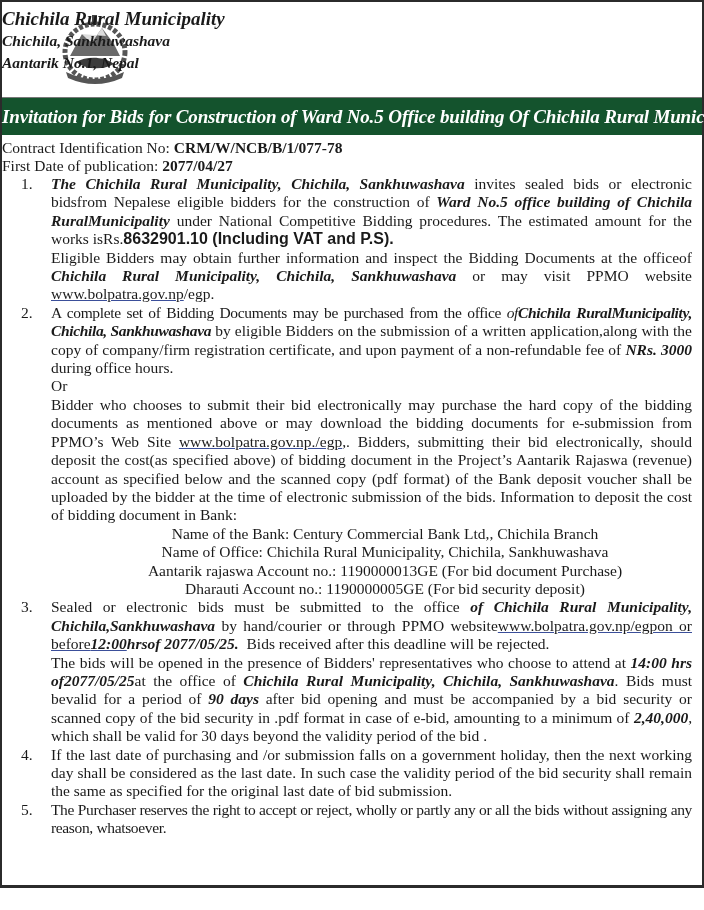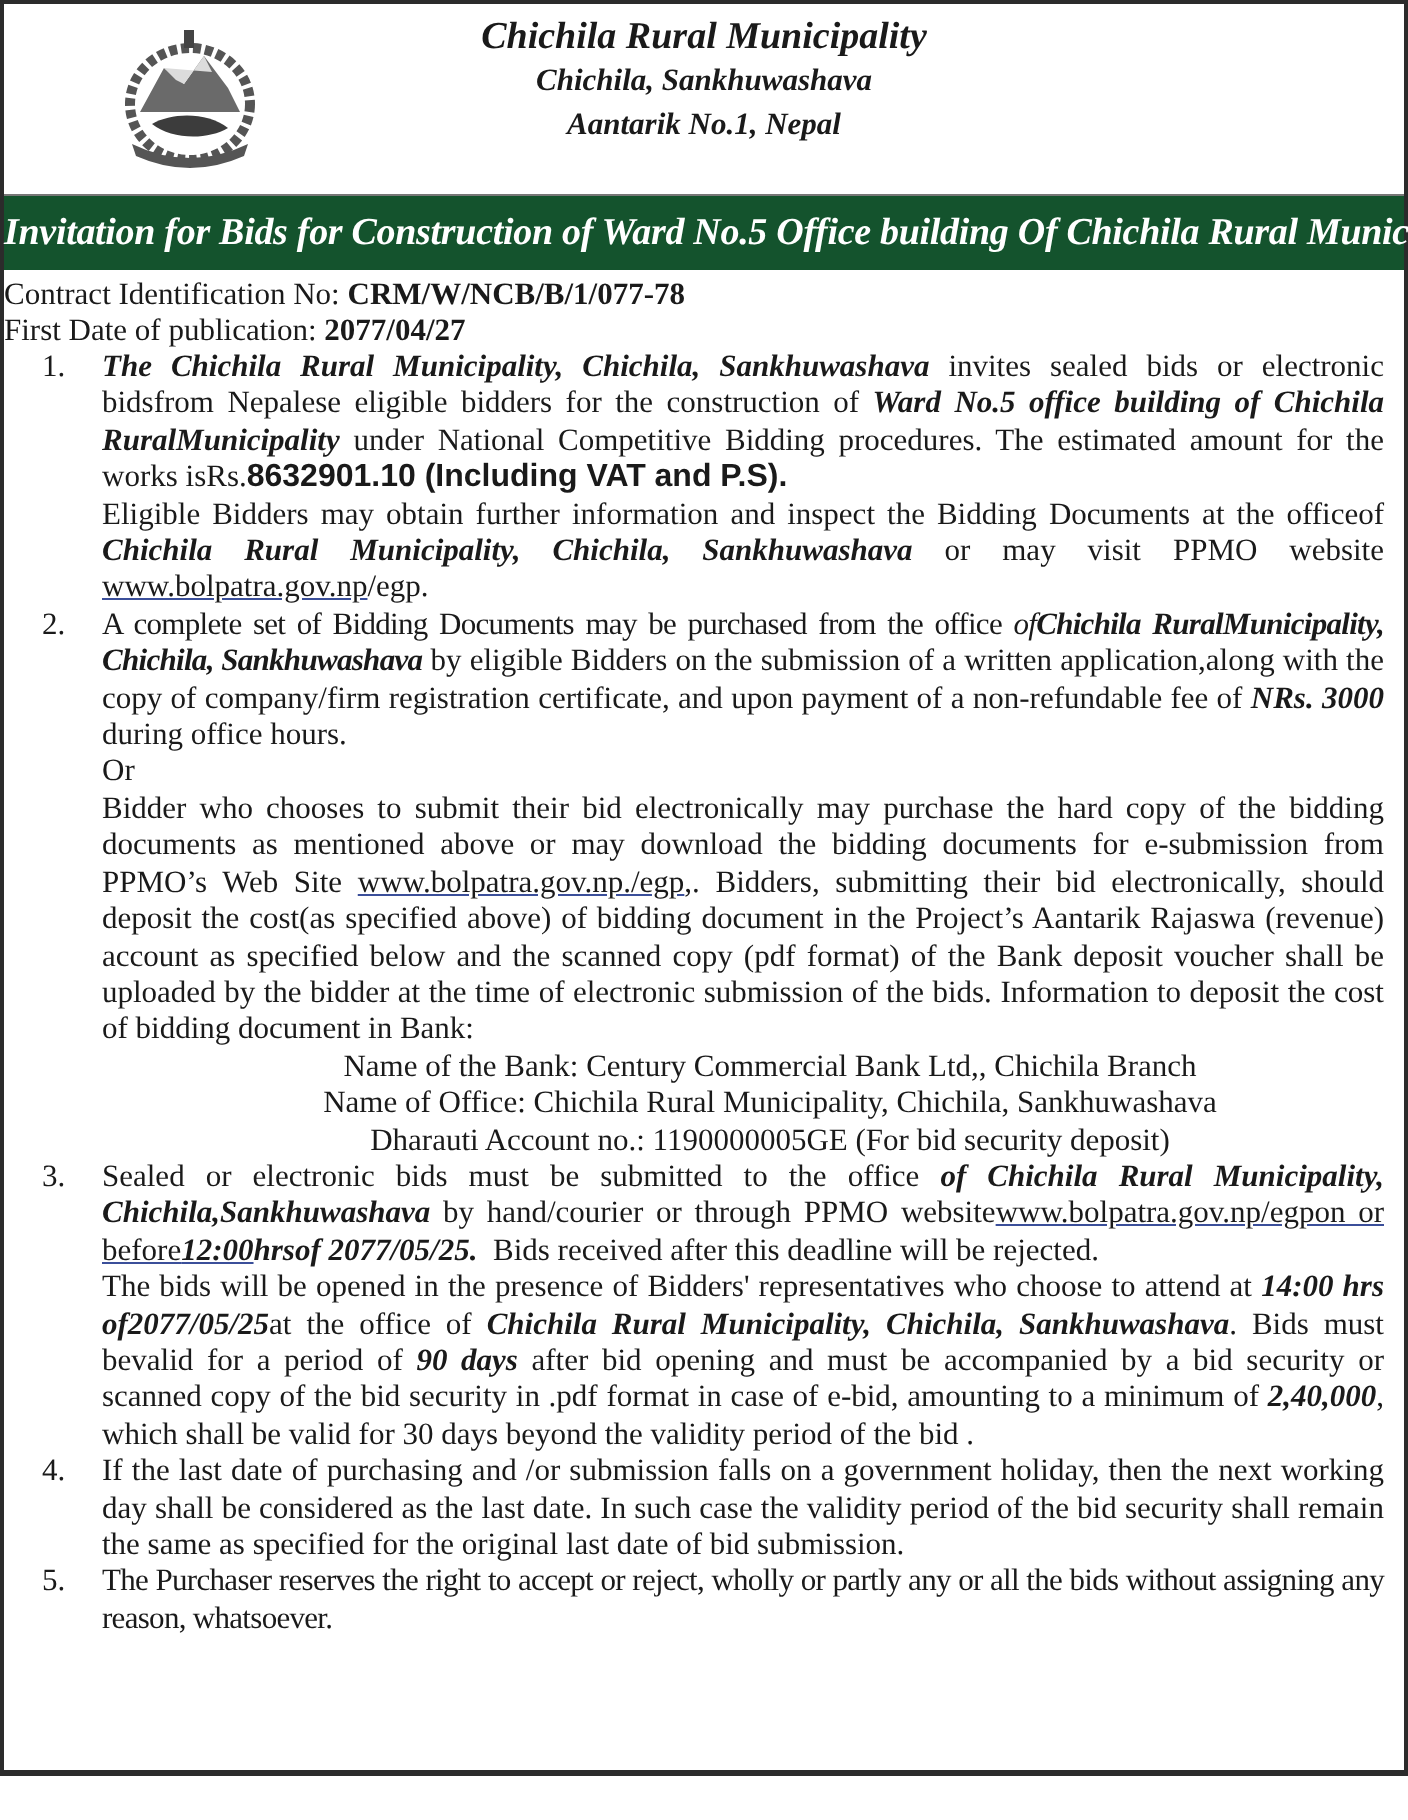--- a/index.html
+++ b/index.html
@@ -2,21 +2,21 @@
 <html><head>
 <meta charset="utf-8">
 <style>
   html, body { margin:0; padding:0; background:#ffffff; }
   body { width:704px; height:910px; position:relative; overflow:hidden;
          font-family:"Liberation Serif", serif; color:#1a1a1a; }
   .frame { position:absolute; left:0; top:0; width:700px; height:883px;
            border:2px solid #2b2b2b; border-bottom-width:3px; box-sizing:content-box; }
   .header { position:relative; height:95px; border-bottom:1px solid #777; }
   .emblem { position:absolute; left:50px; top:10px; width:86px; height:76px; }
-  .head-text { position:absolute; left:0; right:0; top:6px; text-align:center;
+  .head-text { position:absolute; left:0; right:0; top:6px; 
                font-style:italic; font-weight:bold; }
   .head-text .l1 { font-size:19px; line-height:22px; }
   .head-text .l2 { font-size:15.5px; line-height:22px; }
   .banner { background:#14532d; color:#fff; font-style:italic; font-weight:bold;
             font-size:19px; text-align:center; height:37px; line-height:37px;
             letter-spacing:-0.15px; white-space:nowrap; }
   .meta { font-size:15.5px; line-height:18px; margin-top:4px; }
   .list { margin:0; padding:0 0 0 0; list-style:none; }
   .item { position:relative; padding-left:49px; padding-right:10px;
           font-size:15.5px; line-height:18.4px; text-align:justify; }
@@ -70,20 +70,21 @@
     </div>
 
     <div class="item">
       <span class="num">2.</span>
       <p class="para cond"><span>A complete set of Bidding Documents may be purchased from the office </span><i>of</i><span class="bi">Chichila RuralMunicipality, Chichila, Sankhuwashava</span><span style="letter-spacing:0"> by eligible Bidders on the submission of a written application,along with the copy of company/firm registration certificate, and upon payment of a non-refundable fee of </span><span class="bi" style="letter-spacing:0">NRs. 3000</span><span style="letter-spacing:0"> during office hours.</span></p>
       <p class="para">Or</p>
       <p class="para"><span>Bidder who chooses to submit their bid electronically may purchase the hard copy of the bidding documents as mentioned above or may download the bidding documents for e-submission from PPMO’s Web Site </span><a class="link">www.bolpatra.gov.np./egp</a><span>,. Bidders, submitting their bid electronically, should deposit the cost(as specified above) of bidding document in the Project’s Aantarik Rajaswa (revenue) account as specified below and the scanned copy (pdf format) of the Bank deposit voucher shall be uploaded by the bidder at the time of electronic submission of the bids. Information to deposit the cost of bidding document in Bank:</span></p>
       <div class="bank">
         <div>Name of the Bank: Century Commercial Bank Ltd,, Chichila Branch</div>
         <div>Name of Office: Chichila Rural Municipality, Chichila, Sankhuwashava</div>
+        <div>Aantarik rajaswa Account no.: 1190000013GE (For bid document Purchase)</div>
         <div>Dharauti Account no.: 1190000005GE (For bid security deposit)</div>
       </div>
     </div>
 
     <div class="item">
       <span class="num">3.</span>
       <p class="para"><span>Sealed or electronic bids must be submitted to the office </span><span class="bi">of Chichila Rural Municipality, Chichila,Sankhuwashava</span><span> by hand/courier or through PPMO website</span><a class="link"><span>www.bolpatra.gov.np/egpon or before</span><span class="bi">12:00</span></a><span class="bi">hrsof 2077/05/25.</span><span style="white-space:pre">  Bids received after this deadline will be rejected.</span></p>
       <p class="para"><span>The bids will be opened in the presence of Bidders' representatives who choose to attend at </span><span class="bi">14:00 hrs of2077/05/25</span><span>at the office of </span><span class="bi">Chichila Rural Municipality, Chichila, Sankhuwashava</span><span>. Bids must bevalid for a period of </span><span class="bi">90 days</span><span> after bid opening and must be accompanied by a bid security or scanned copy of the bid security in .pdf format in case of e-bid, amounting to a minimum of </span><span class="bi">2,40,000</span><span>, which shall be valid for 30 days beyond the validity period of the bid .</span></p>
     </div>
 

